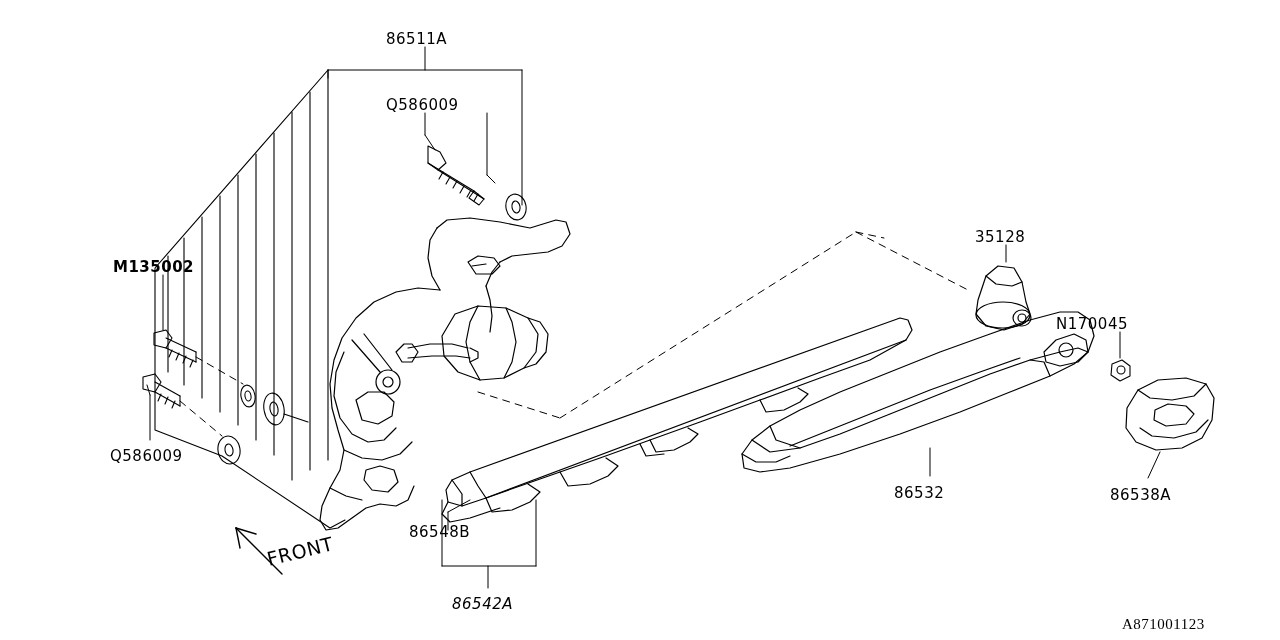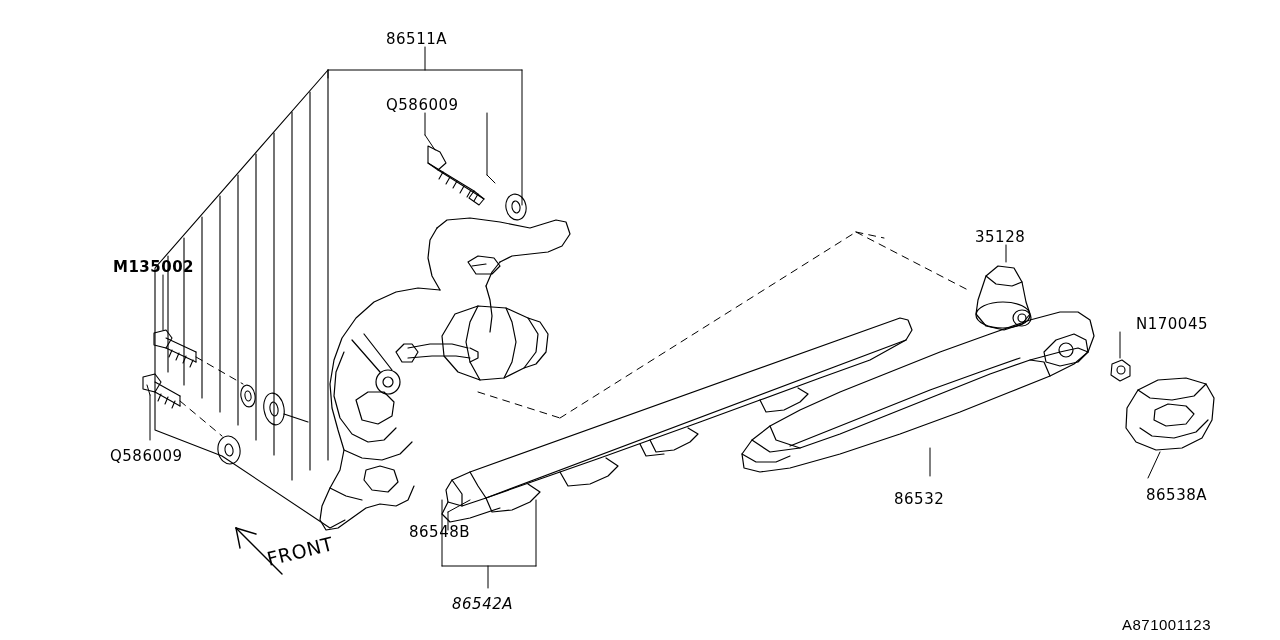--- a/index.html
+++ b/index.html
@@ -26,21 +26,21 @@
   .part-label {
     position: absolute;
     font-family: "DejaVu Sans", sans-serif;
     font-size: 15px;
     letter-spacing: 0.5px;
     color: #000000;
     white-space: nowrap;
   }
   .diagram-code {
     position: absolute;
-    font-family: Liberation Sans, sans-serif;
+    font-family: Liberation Serif, serif;
     font-size: 15px;
     letter-spacing: 0.5px;
     color: #000000;
     white-space: nowrap;
   }
   .front-label {
     position: absolute;
     font-family: "DejaVu Sans", sans-serif;
     font-size: 19px;
     letter-spacing: 0.5px;
@@ -294,22 +294,22 @@
 
     </g>
   </svg>
 
   <div class="part-label" style="left:386px; top:30px;">86511A</div>
   <div class="part-label" style="left:386px; top:96px;">Q586009</div>
   <div class="part-label" style="left:113px; top:258px;font-weight:bold;">M135002</div>
   <div class="part-label" style="left:110px; top:447px;">Q586009</div>
   <div class="part-label" style="left:409px; top:523px;">86548B</div>
   <div class="part-label" style="left:452px; top:595px;font-style:italic;">86542A</div>
-  <div class="part-label" style="left:894px; top:484px;margin-top:6px;">86532</div>
+  <div class="part-label" style="left:894px; top:484px;">86532</div>
   <div class="part-label" style="left:975px; top:228px;">35128</div>
-  <div class="part-label" style="left:1136px; top:315px;">N170045</div>
-  <div class="part-label" style="left:1110px; top:486px;margin-left:36px;">86538A</div>
+  <div class="part-label" style="left:1056px; top:315px;">N170045</div>
+  <div class="part-label" style="left:1110px; top:486px;">86538A</div>
 
   <div class="front-label" style="left:270px; top:548px;">FRONT</div>
 
   <div class="diagram-code" style="left:1122px; top:616px;">A871001123</div>
 
 </div>
 
 </body></html>

